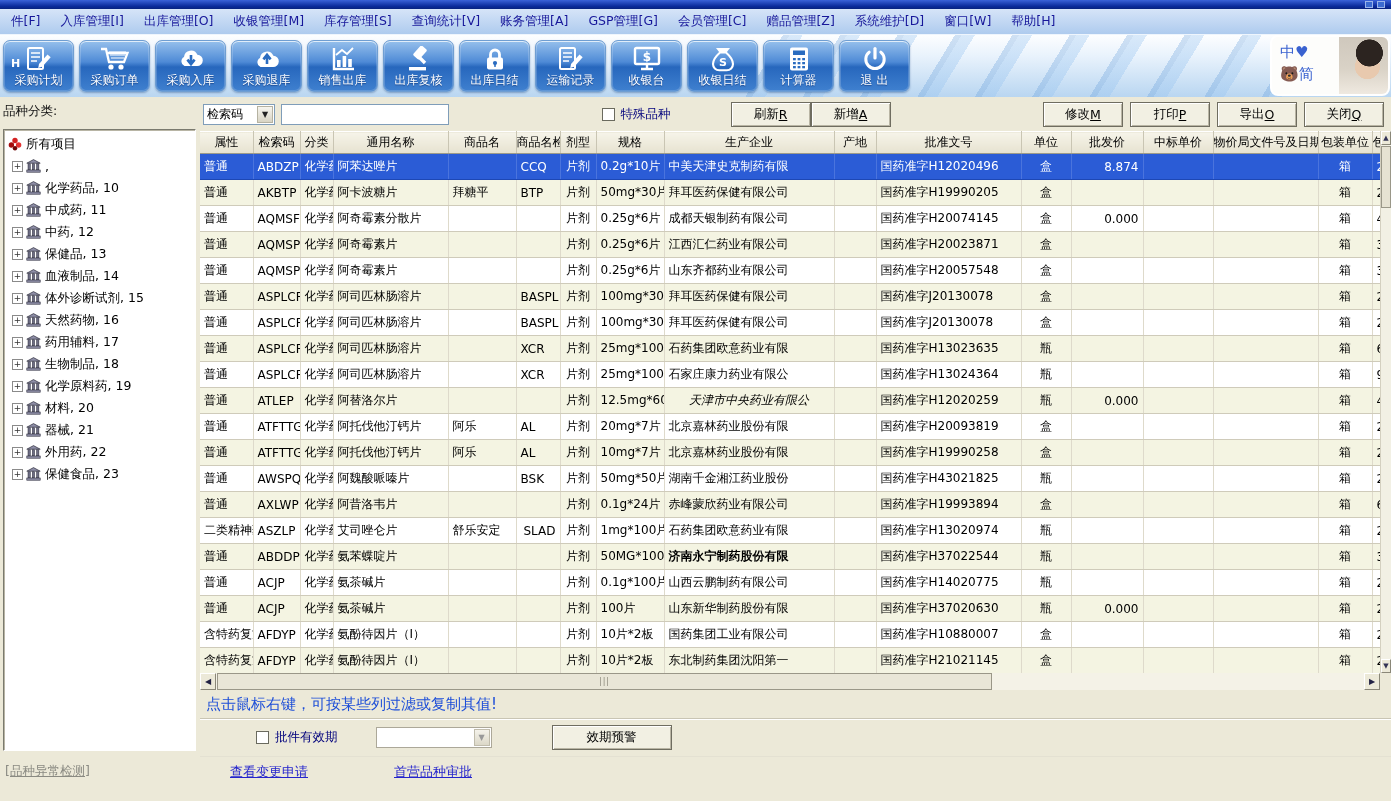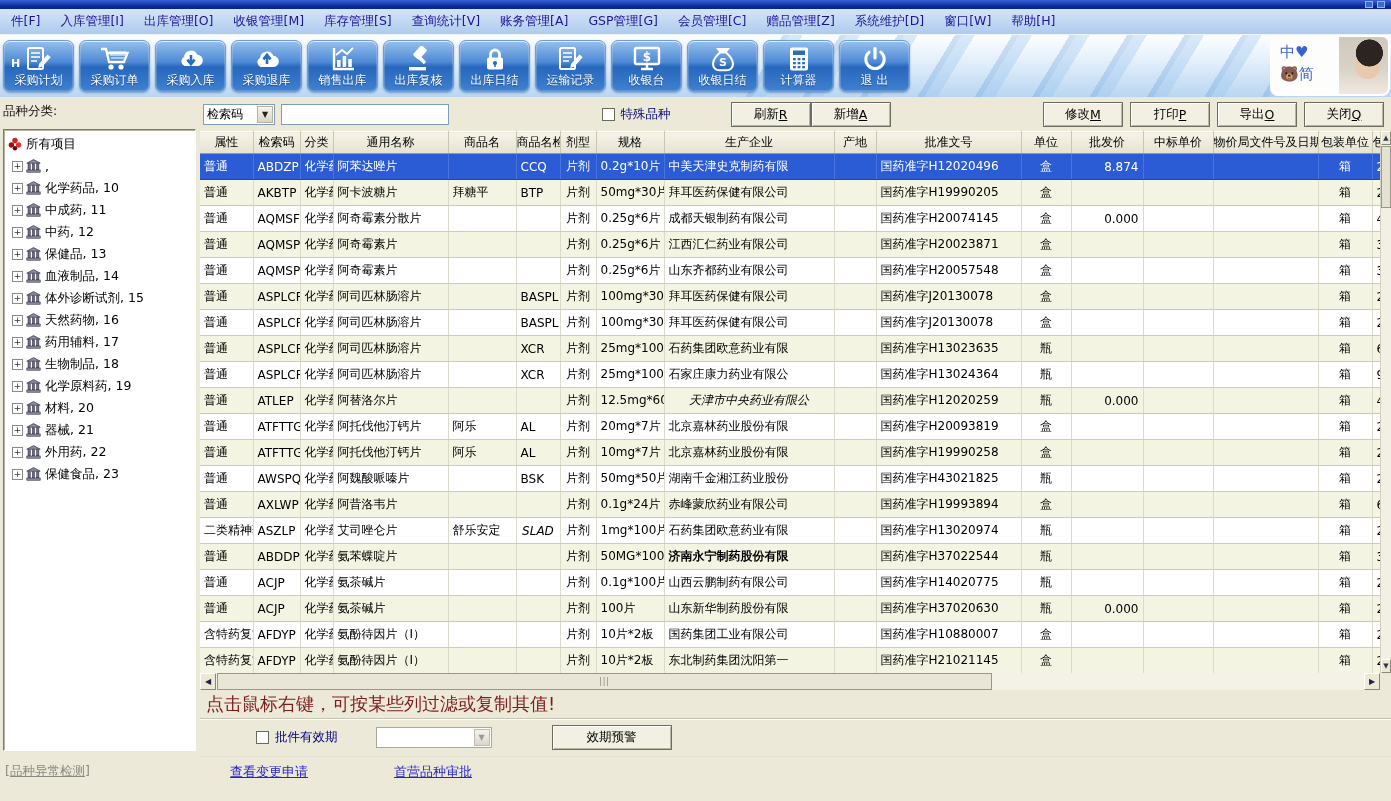--- a/index.html
+++ b/index.html
@@ -57,21 +57,21 @@
   .sbtn{height:14px;background:#ece9d8;border:1px solid #fff;border-right-color:#8a8778;border-bottom-color:#8a8778;display:flex;align-items:center;justify-content:center;cursor:pointer;flex:0 0 auto;}
   .vthumb{height:62px;margin-top:1px;background:#e6e2d2;border:1px solid #9a9788;cursor:pointer;}
   .vfill{flex:1;}
   .hscrollrow{height:17px;display:flex;}
   .hscroll{width:1180px;background:#f4f2e7;display:flex;align-items:stretch;font-size:8px;color:#224;}
   .hbtn{width:16px;background:#ece9d8;border:1px solid #fff;border-right-color:#8a8778;border-bottom-color:#8a8778;display:flex;align-items:center;justify-content:center;cursor:pointer;flex:0 0 auto;}
   .hthumb{width:775px;margin-left:1px;background:#e9e6d7;border:1px solid #9a9788;display:flex;align-items:center;justify-content:center;color:#8b887a;font-size:8px;letter-spacing:1px;cursor:pointer;}
   .hfill{flex:1;}
   .corner{width:11px;background:#ece9d8;}
   
-  .hintrow{height:28px;display:flex;align-items:center;padding-left:6px;font-size:18px;color:#7f1d1d;}
+  .hintrow{height:28px;display:flex;align-items:center;padding-left:6px;font-size:15px;color:#1d4ed8;}
   .optionsrow{height:38px;border-top:1px solid #c9c5b4;box-shadow:inset 0 1px 0 #fff;display:flex;align-items:center;padding-left:8px;font-size:12.5px;}
   .radio{width:12px;height:12px;border-radius:50%;background:#fff;border:1px solid #6a6a5e;display:inline-flex;align-items:center;justify-content:center;margin-right:5px;flex:0 0 auto;cursor:pointer;}
   .radio.on:after{content:"";width:5px;height:5px;border-radius:50%;background:#111;}
   .radiolabel{color:#00007c;margin-right:110px;cursor:default;}
   .vselect{width:116px;height:21px;background:#fff;border:1px solid #aca899;position:relative;margin:0 60px 0 38px;cursor:default;}
   .vselect .arrowbox{position:absolute;right:1px;top:1px;bottom:1px;width:16px;background:linear-gradient(180deg,#f4f2ea,#dcd8c8);border:1px solid #c0bcac;color:#999;font-size:8px;display:flex;align-items:center;justify-content:center;}
   .linksrow{height:30px;display:flex;align-items:center;border-top:1px solid #e4e1d2;}
   .bluelink{color:#2424cc;font-size:13px;text-decoration:underline;cursor:pointer;}
   .l1{margin-left:30px;}
   .l2{margin-left:86px;}
@@ -814,21 +814,21 @@
                 <td style="text-align: left;"></td>
                 <td style="text-align: center;">箱</td>
                 <td style="text-align: left;">6</td>
               </tr>
               <tr class="odd">
                 <td style="text-align: left;">二类精神药</td>
                 <td style="text-align: left;">ASZLP</td>
                 <td style="text-align: left;">化学药</td>
                 <td style="text-align: left;">艾司唑仑片</td>
                 <td style="text-align: left;">舒乐安定</td>
-                <td style="text-align: center; font-style: italic;">SLAD</td>
+                <td style="text-align: right;">SLAD</td>
                 <td style="text-align: center;">片剂</td>
                 <td style="text-align: left;">1mg*100片</td>
                 <td style="text-align: left;">石药集团欧意药业有限</td>
                 <td style="text-align: left;"></td>
                 <td style="text-align: left;">国药准字H13020974</td>
                 <td style="text-align: center;">瓶</td>
                 <td style="text-align: right;"></td>
                 <td style="text-align: right;"></td>
                 <td style="text-align: left;"></td>
                 <td style="text-align: center;">箱</td>

